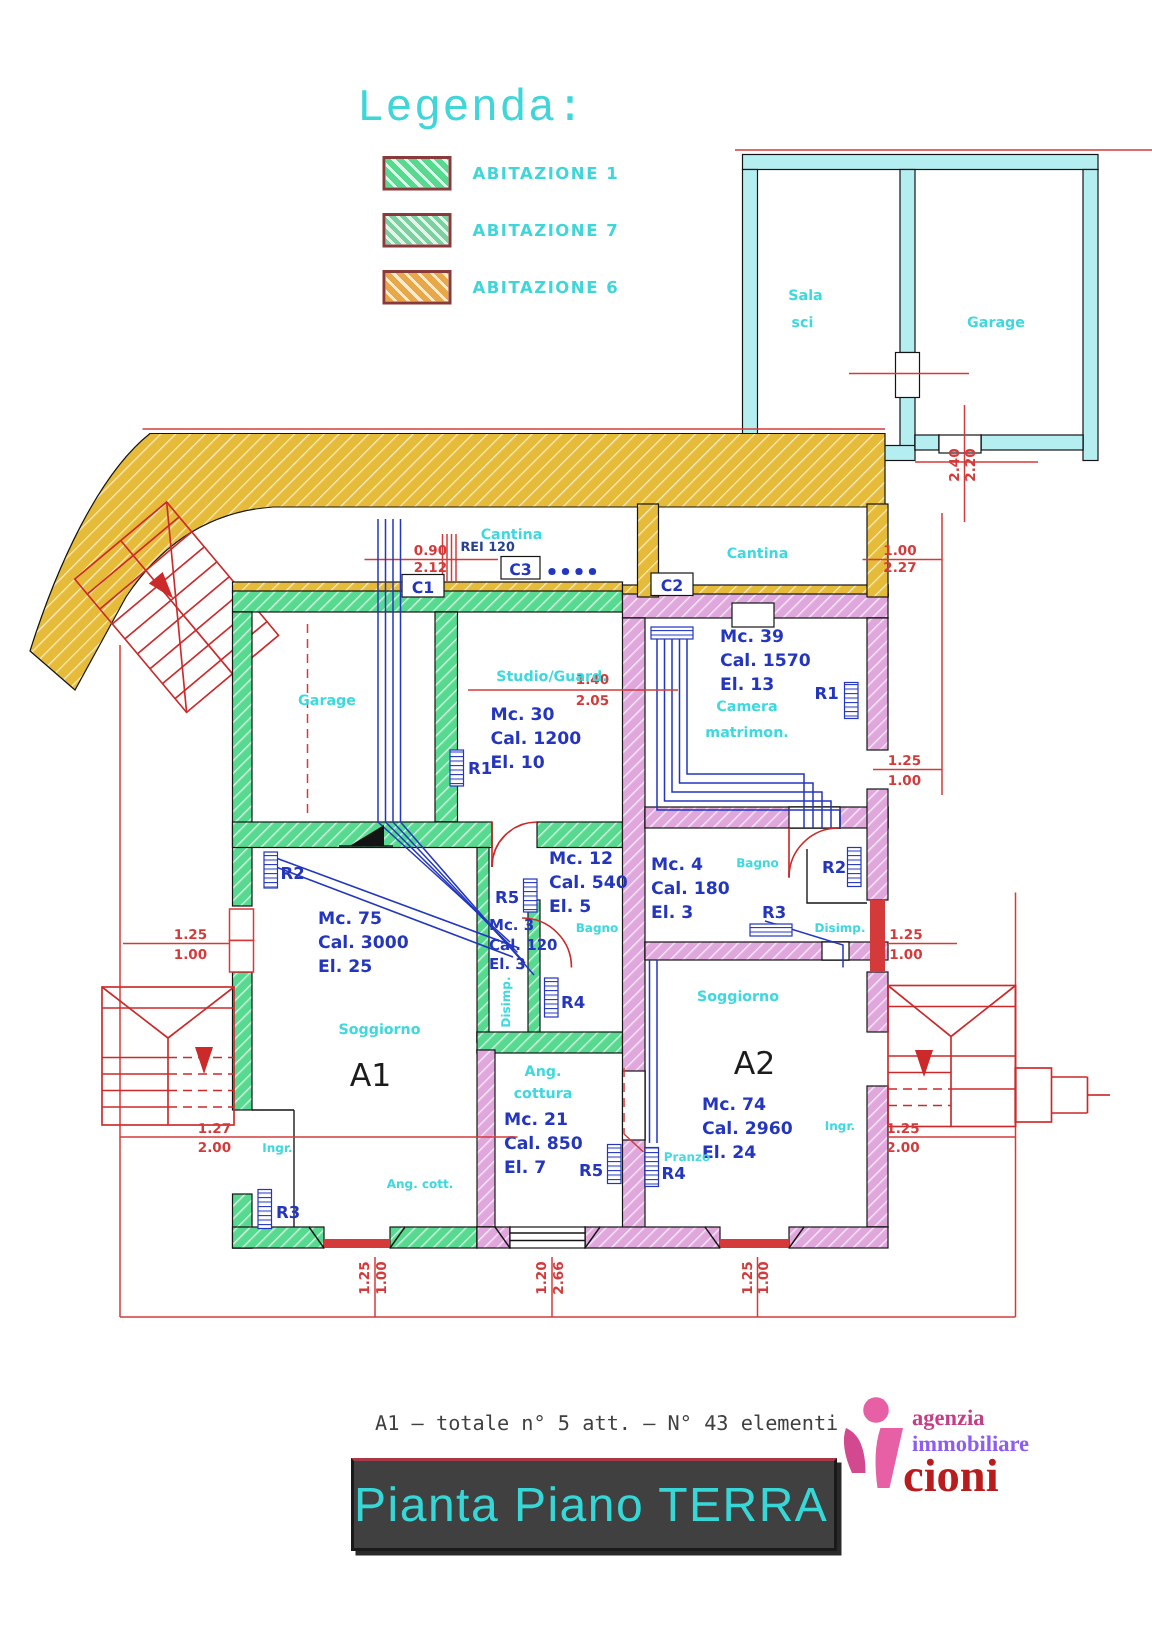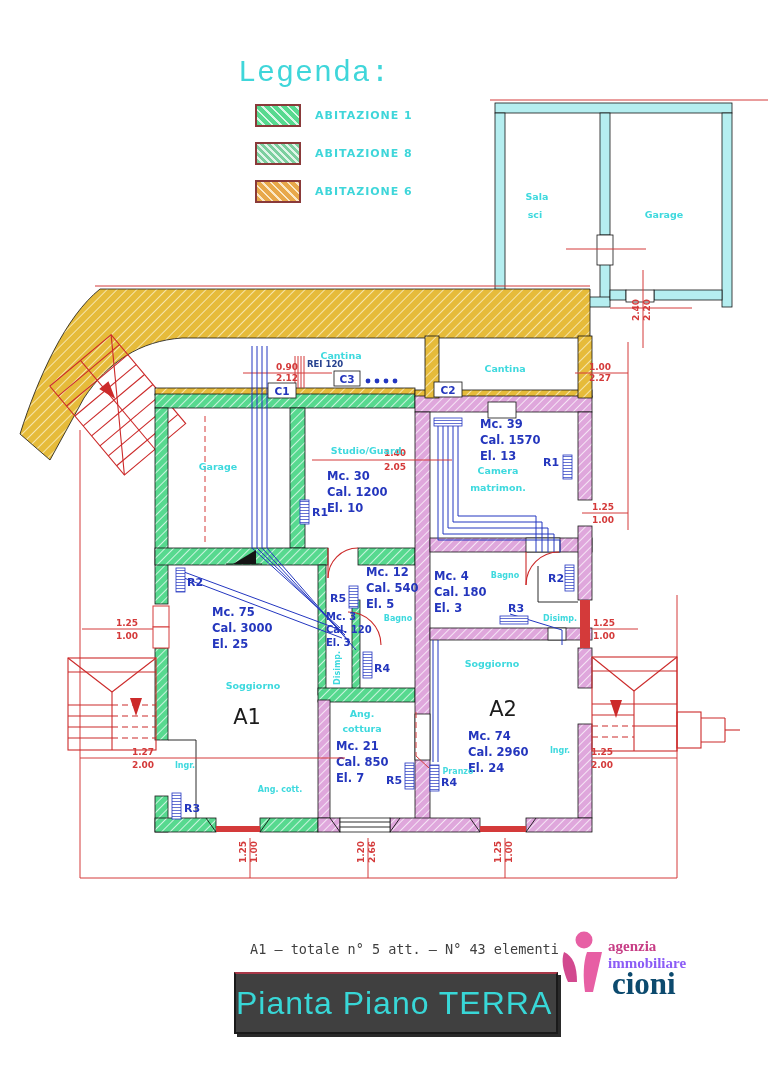--- a/index.html
+++ b/index.html
@@ -31,21 +31,21 @@
              box-shadow:3px 3px 0 #2a2a2a;display:flex;align-items:center;}
   .title-text{color:#38d7d7;font-size:32px;font-family:"Liberation Sans",sans-serif;letter-spacing:1px;}
 
   
   .logo{position:absolute;left:556px;top:922px;width:210px;height:90px;}
   .logo-glyph{position:absolute;left:4px;top:8px;}
   .logo-l1{position:absolute;left:52px;top:16px;color:#c73d85;font-family:"Liberation Serif",serif;
            font-weight:bold;font-size:15px;}
   .logo-l2{position:absolute;left:52px;top:33px;color:#8b5cf6;font-family:"Liberation Serif",serif;
            font-weight:bold;font-size:15px;}
-  .logo-name{position:absolute;left:56px;top:44px;color:#0c4a6e;font-family:"Liberation Serif",serif;
+  .logo-name{position:absolute;left:46px;top:44px;color:#b91c1c;font-family:"Liberation Serif",serif;
            font-weight:bold;font-size:31px;}
 
   
   text{font-family:"DejaVu Sans",sans-serif;}
   .cy{fill:#3ed9de;font-size:9.5px;font-weight:bold;}
   .cys{fill:#3ed9de;font-size:8px;font-weight:bold;}
   .st{fill:#2436bd;font-size:11.5px;font-weight:bold;}
   .sts{fill:#2436bd;font-size:10px;font-weight:bold;}
   .rl{fill:#2436bd;font-size:11px;font-weight:bold;}
   .mk{fill:#2436bd;font-size:10.5px;font-weight:bold;}
@@ -398,21 +398,21 @@
 </svg>
 
 <div class="legend">
   <div class="legend-title">Legenda:</div>
   <div class="legend-row">
     <span class="sw sw1"></span>
     <span class="legend-label">ABITAZIONE 1</span>
   </div>
   <div class="legend-row">
     <span class="sw sw4"></span>
-    <span class="legend-label">ABITAZIONE 8</span>
+    <span class="legend-label">ABITAZIONE 7</span>
   </div>
   <div class="legend-row">
     <span class="sw sw6"></span>
     <span class="legend-label">ABITAZIONE 6</span>
   </div>
 </div>
 
 <div class="totals">
   <div>A1 – totale n° 5 att. – N° 43 elementi</div>
   <div>A2 – totale n° 5 att. – N° 47 elementi</div>

